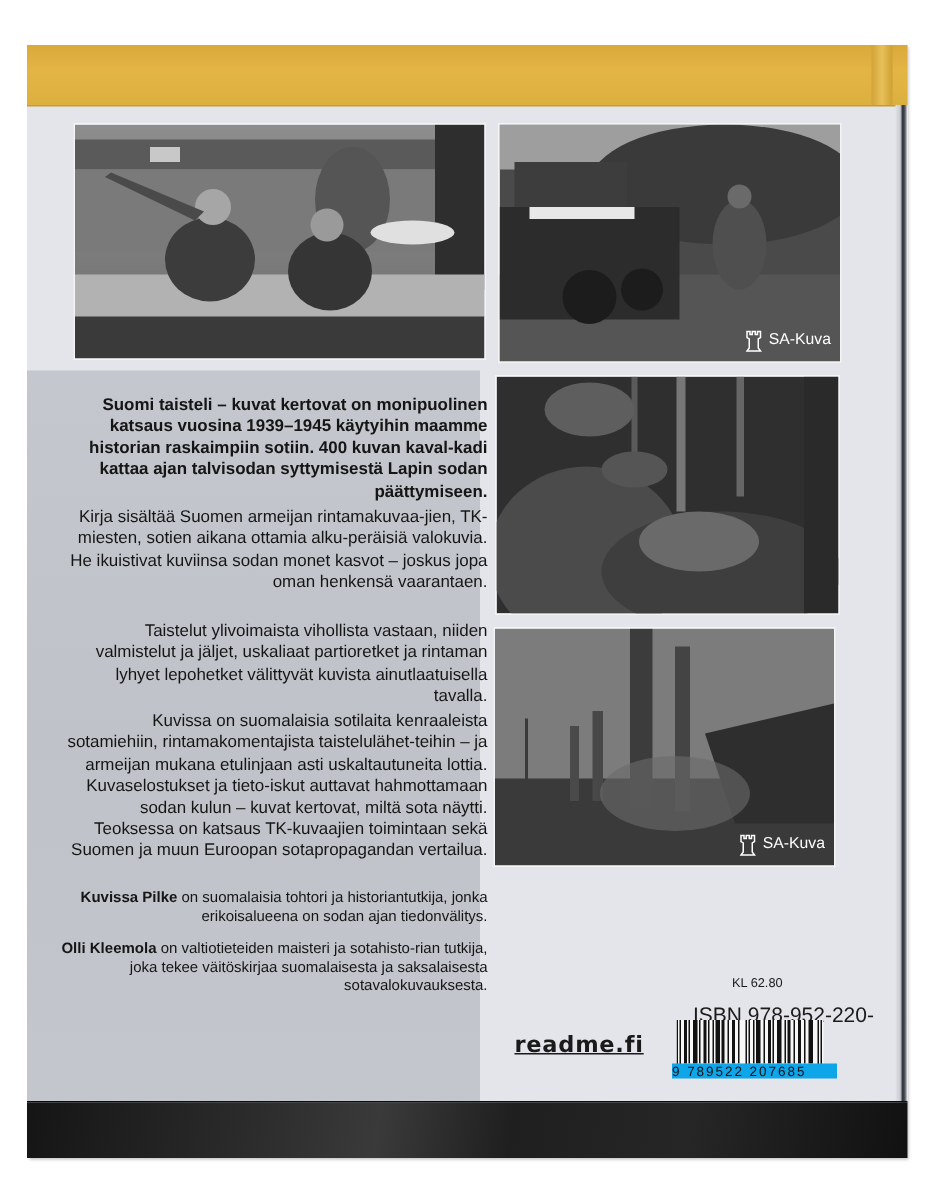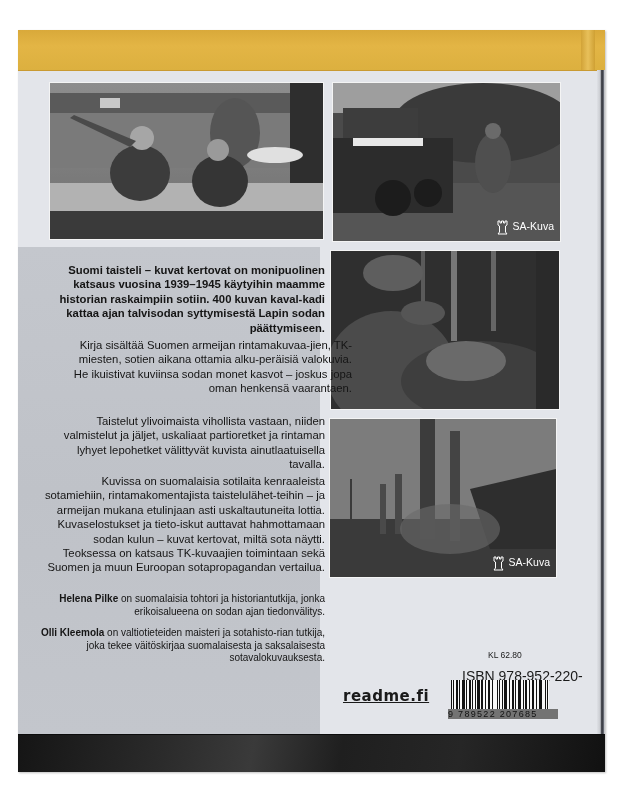--- a/index.html
+++ b/index.html
@@ -46,21 +46,21 @@
       position: absolute; right: 6px; bottom: 6px; display: flex; gap: 5px;
       color: #ffffff; font-family: "Liberation Sans", sans-serif; font-size: 10.5px;
     }
     .credit .tower { width: 11px; height: 15px; }
     .text-block {
       position: absolute; left: 22px; width: 285px; color: #151515;
       font-family: "Liberation Sans", sans-serif; font-size: 11.3px; line-height: 14.4px;
     }
     .text-block p { margin: 0; text-align: right; }
     .intro { top: 233px; font-weight: bold; }
-    .para2 { top: 308px; margin-left: 27px; }
+    .para2 { top: 308px; }
     .para3 { top: 384px; }
     .para4 { top: 444px; }
     .authors { top: 563px; font-size: 10px; line-height: 12.5px; }
     .authors p { margin-bottom: 9px; }
     .authors b { font-weight: bold; }
     .publisher {
       position: absolute; left: 325px; top: 657px; font-family: "DejaVu Sans", sans-serif;
       font-weight: bold; font-size: 15px; letter-spacing: 0.5px; color: #1a1a1a; text-decoration: underline;
     }
     .classification {
@@ -69,21 +69,21 @@
     }
     .isbn-text {
       position: absolute; left: 444px; top: 638px; font-size: 14px; color: #1a1a1a;
       font-family: "Liberation Sans", sans-serif;
     }
     .barcode {
       position: absolute; left: 433px; top: 650px; width: 98px; height: 36px; background: #f7f7f7;
     }
     .barcode-digits {
       position: absolute; left: 430px; top: 679px; width: 110px; font-size: 9px; letter-spacing: 1.3px;
-      font-family: "Liberation Sans", sans-serif; color: #111; background: #737373;
+      font-family: "Liberation Sans", sans-serif; color: #111; background: #0ea5e9;
     }
   </style>
 </head>
 <body>
 
 <div class="book">
   <div class="yellow-band">
     <div class="yellow-fold"></div>
   </div>
   <div class="spine-edge"></div>
@@ -179,21 +179,21 @@
     <p>Kirja sisältää Suomen armeijan rintamakuvaa-jien, TK-miesten, sotien aikana ottamia alku-peräisiä valokuvia. He ikuistivat kuviinsa sodan monet kasvot – joskus jopa oman henkensä vaarantaen.</p>
   </div>
   <div class="text-block para4">
     <p>Kuvissa on suomalaisia sotilaita kenraaleista sotamiehiin, rintamakomentajista taistelulähet-teihin – ja armeijan mukana etulinjaan asti uskaltautuneita lottia. Kuvaselostukset ja tieto-iskut auttavat hahmottamaan sodan kulun – kuvat kertovat, miltä sota näytti. Teoksessa on katsaus TK-kuvaajien toimintaan sekä Suomen ja muun Euroopan sotapropagandan vertailua.</p>
   </div>
   <div class="text-block para3">
     <p>Taistelut ylivoimaista vihollista vastaan, niiden valmistelut ja jäljet, uskaliaat partioretket ja rintaman lyhyet lepohetket välittyvät kuvista ainutlaatuisella tavalla.</p>
   </div>
 
   <div class="text-block authors">
-    <p><b>Helena Pilke</b><span> on suomalaisia tohtori ja historiantutkija, jonka erikoisalueena on sodan ajan tiedonvälitys.</span></p>
+    <p><b>Kuvissa Pilke</b><span> on suomalaisia tohtori ja historiantutkija, jonka erikoisalueena on sodan ajan tiedonvälitys.</span></p>
     <p><b>Olli Kleemola</b><span> on valtiotieteiden maisteri ja sotahisto-rian tutkija, joka tekee väitöskirjaa suomalaisesta ja saksalaisesta sotavalokuvauksesta.</span></p>
   </div>
 
   <div class="publisher">readme.fi</div>
   <div class="classification">KL 62.80</div>
   <div class="isbn-text">ISBN 978-952-220-768-5</div>
   <div class="barcode">
     <svg viewBox="0 0 98 36" width="98" height="36" preserveAspectRatio="none">
       <g fill="#111">
         <rect x="0" y="0" width="1" height="36"></rect>

